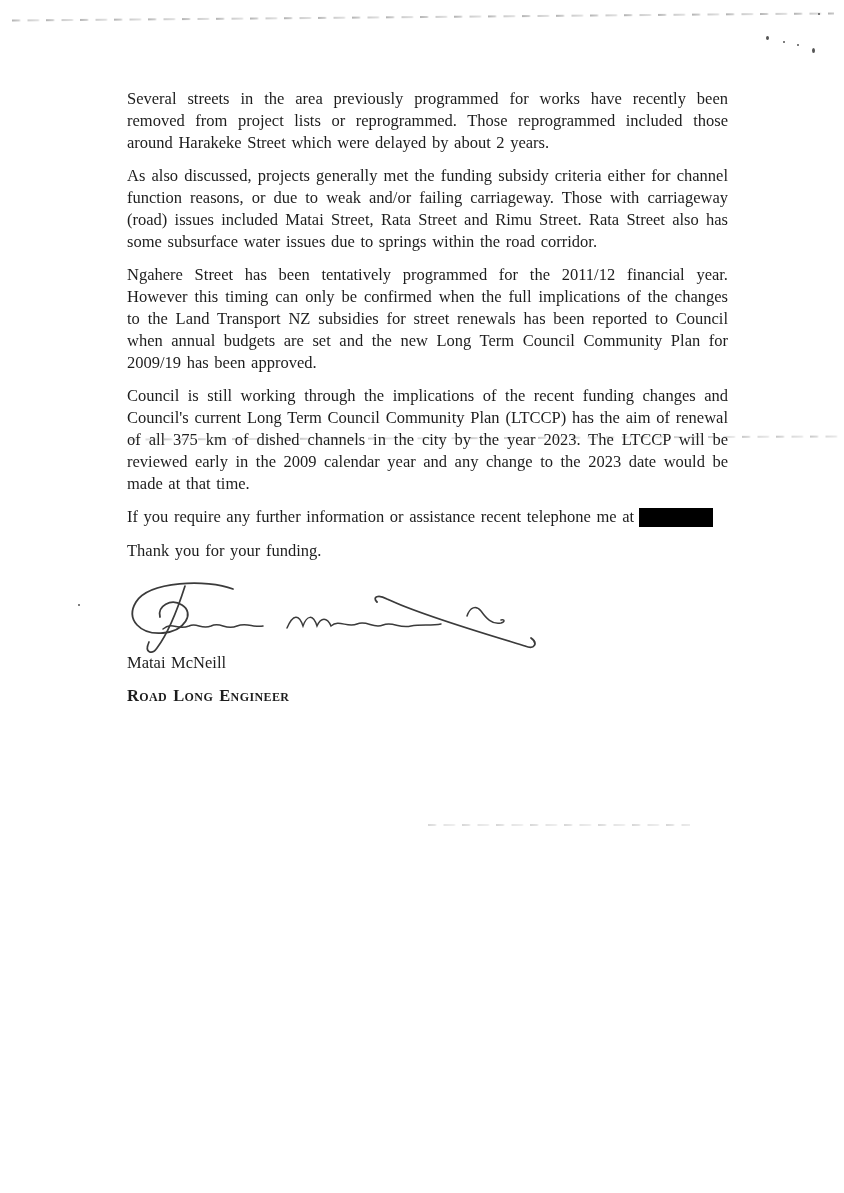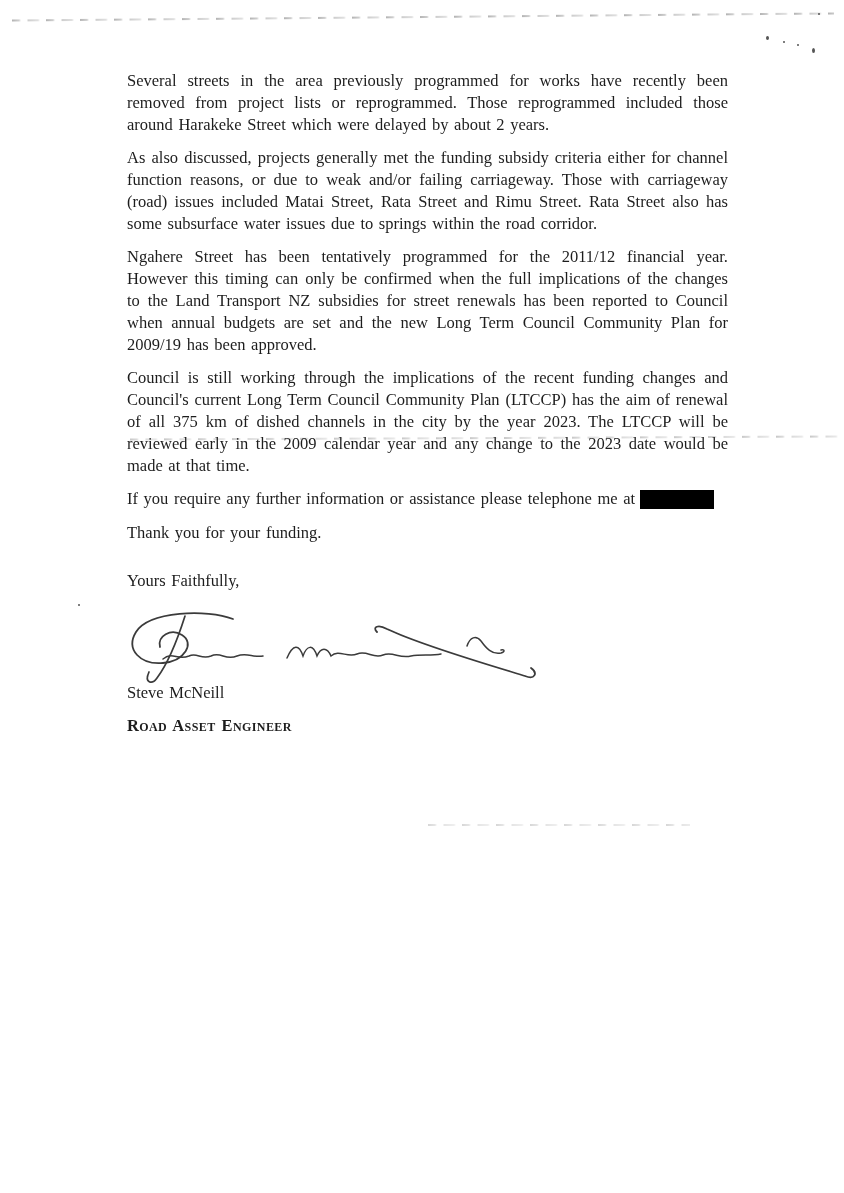--- a/index.html
+++ b/index.html
@@ -5,21 +5,21 @@
   html, body { margin: 0; padding: 0; background: #ffffff; }
   .page {
     position: relative;
     width: 844px;
     height: 1064px;
     background: #ffffff;
     overflow: hidden;
     font-family: "Liberation Serif", "DejaVu Serif", serif;
     color: #1d1d1d;
     box-sizing: border-box;
-    padding: 70px 116px 0 127px;
+    padding: 88px 116px 0 127px;
   }
   .body-text p {
     margin: 0 0 11px 0;
     font-size: 16.5px;
     line-height: 22px;
     text-align: justify;
     word-spacing: 1.5px;
   }
   .contact-line {
     margin: 0;
@@ -95,44 +95,43 @@
   <div class="artifact speck" style="left:818px; top:13px; width:2px; height:2px;"></div>
   <div class="artifact speck" style="left:78px; top:604px; width:2px; height:2px;"></div>
   <div class="artifact speck" style="left:602px; top:1099px; width:2px; height:2px;"></div>
 
   <div class="body-text">
     <p>Several streets in the area previously programmed for works have recently been removed from project lists or reprogrammed. Those reprogrammed included those around Harakeke Street which were delayed by about 2 years.</p>
     <p>As also discussed, projects generally met the funding subsidy criteria either for channel function reasons, or due to weak and/or failing carriageway. Those with carriageway (road) issues included Matai Street, Rata Street and Rimu Street. Rata Street also has some subsurface water issues due to springs within the road corridor.</p>
     <p>Ngahere Street has been tentatively programmed for the 2011/12 financial year. However this timing can only be confirmed when the full implications of the changes to the Land Transport NZ subsidies for street renewals has been reported to Council when annual budgets are set and the new Long Term Council Community Plan for 2009/19 has been approved.</p>
     <p>Council is still working through the implications of the recent funding changes and Council's current Long Term Council Community Plan (LTCCP) has the aim of renewal of all 375 km of dished channels in the city by the year 2023. The LTCCP will be reviewed early in the 2009 calendar year and any change to the 2023 date would be made at that time.</p>
 
-    <p class="contact-line"><span>If you require any further information or assistance please telephone me at</span><span class="redaction"></span></p>
+    <p class="contact-line"><span>If you require any further information or assistance recent telephone me at</span><span class="redaction"></span></p>
 
     <p class="thank-you">Thank you for your funding.</p>
 
-    <p class="closing">Yours Faithfully,</p>
 
     <div class="signature-wrap">
       <svg viewBox="0 0 440 82" fill="none" xmlns="http://www.w3.org/2000/svg">
 
         <path d="M118,13 C92,3 34,5 21,26 C10,44 26,59 48,57 C70,55 80,37 67,29 C56,22 42,30 45,41" stroke="#3b3b3b" stroke-width="1.8" stroke-linecap="round"></path>
 
         <path d="M70,10 C63,32 54,56 42,72 C37,79 29,77 34,66" stroke="#3b3b3b" stroke-width="1.7" stroke-linecap="round"></path>
 
         <path d="M48,53 C58,45 62,55 74,50 C82,46 86,54 96,50 C106,45 110,55 122,50 C132,46 138,52 148,50" stroke="#3b3b3b" stroke-width="1.5" stroke-linecap="round"></path>
 
         <path d="M172,52 C178,38 184,38 188,50 C192,39 198,38 202,50 C206,41 212,41 216,50 C224,43 232,52 242,48 C252,44 258,53 268,49 C278,45 284,53 296,50 C306,48 316,50 326,48" stroke="#3b3b3b" stroke-width="1.5" stroke-linecap="round"></path>
 
         <path d="M262,26 C257,21 263,18 272,23 C310,41 398,66 410,70 C420,74 423,67 416,62" stroke="#3b3b3b" stroke-width="1.8" stroke-linecap="round"></path>
 
         <path d="M352,40 C355,31 361,29 366,35 C371,42 377,49 386,47 C390,46 390,43 386,44" stroke="#3b3b3b" stroke-width="1.5" stroke-linecap="round"></path>
       </svg>
     </div>
 
     <div class="sig-block">
-      <p class="sig-name">Steve McNeill</p>
-      <p class="sig-title">Road Asset Engineer</p>
+      <p class="sig-name">Matai McNeill</p>
+      <p class="sig-title">Road Long Engineer</p>
     </div>
   </div>
 
   <div class="footer-page-number">-2-</div>
 
 </div>
 
 </body></html>

